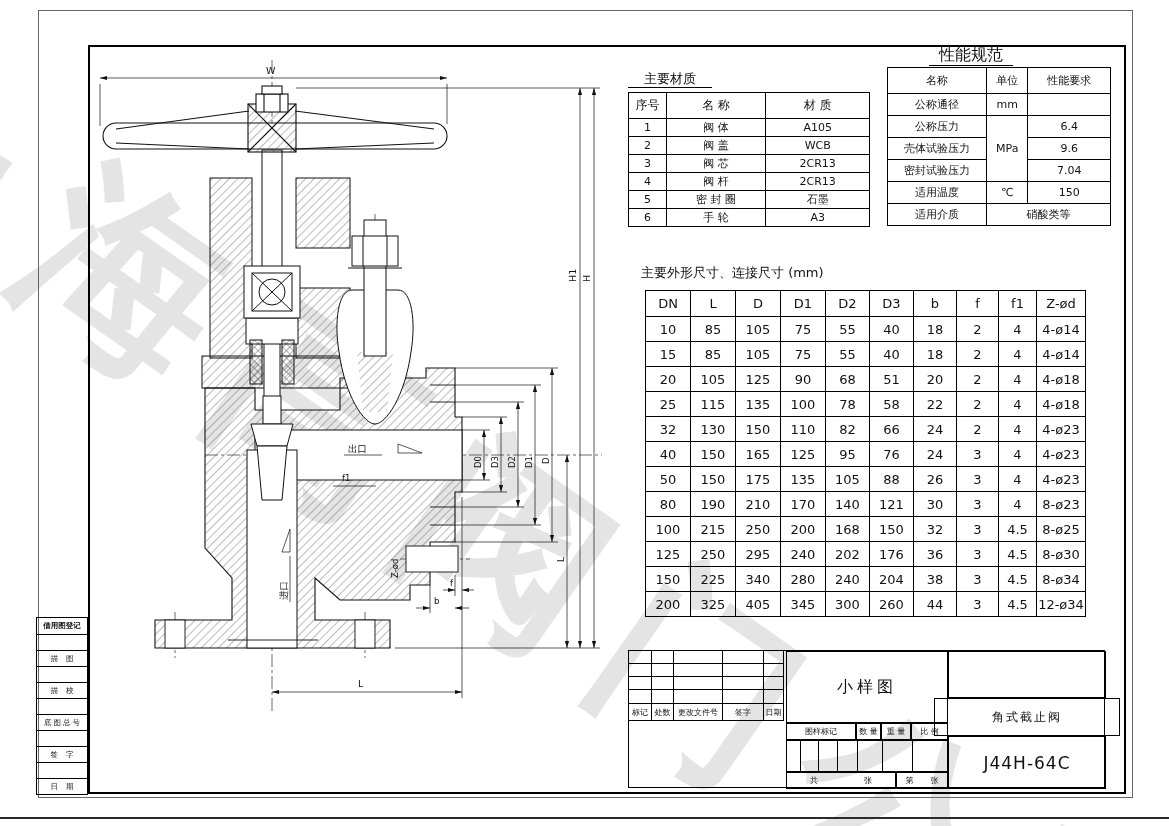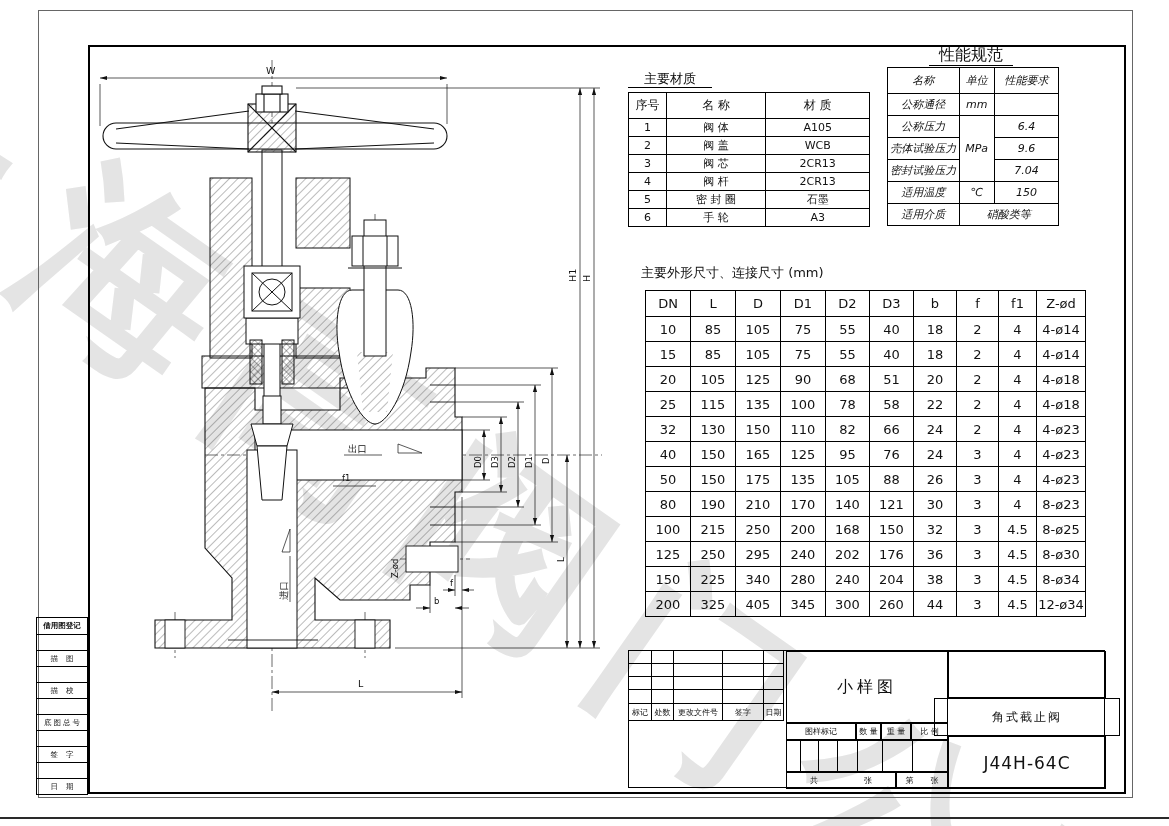--- a/index.html
+++ b/index.html
@@ -34,21 +34,21 @@
   .mat-title span{border-bottom:1px solid #000;padding:0 16px 1px;}
   .materials{left:628px;top:92px;}
   .materials table{width:242px;border:1.5px solid #000;}
   .materials th{height:25px;font-size:12px;margin-top:36px;}
   .materials td{height:17px;font-size:11px;}
   .materials .c0{width:38px;}.materials .c1{width:100px;}.materials .c2{width:104px;}
   
   .perf-title{left:929px;top:45px;width:216px;text-align:left;font-size:16px;}
   .perf-title span{border-bottom:1px solid #000;padding:0 10px 1px;}
   .performance{left:887px;top:67px;}
-  .performance table{width:172px;border:1.5px solid #000;font-style:italic;}
+  .performance table{width:224px;border:1.5px solid #000;}
   .performance th{height:25px;font-size:11px;}
   .performance td{height:21px;font-size:11px;}
   .performance .c0{width:96px;}.performance .c1{width:40px;}.performance .c2{width:80px;}
   
   .dims-title{left:641px;top:264px;font-size:13px;}
   .dims{left:645px;top:290px;}
   .dims table{border:1.5px solid #000;table-layout:fixed;padding-left:13px;}
   .dims th{height:25px;font-size:13px;}
   .dims td{height:24px;font-size:13px;}
   

